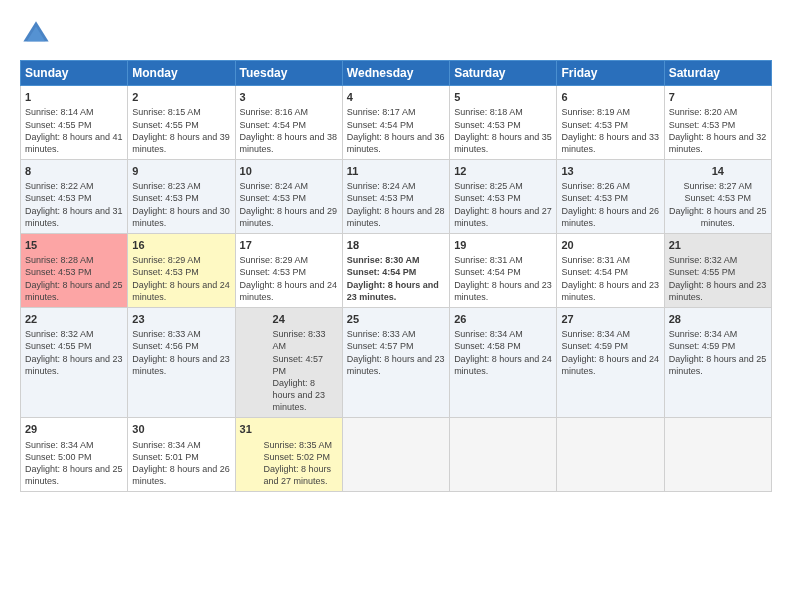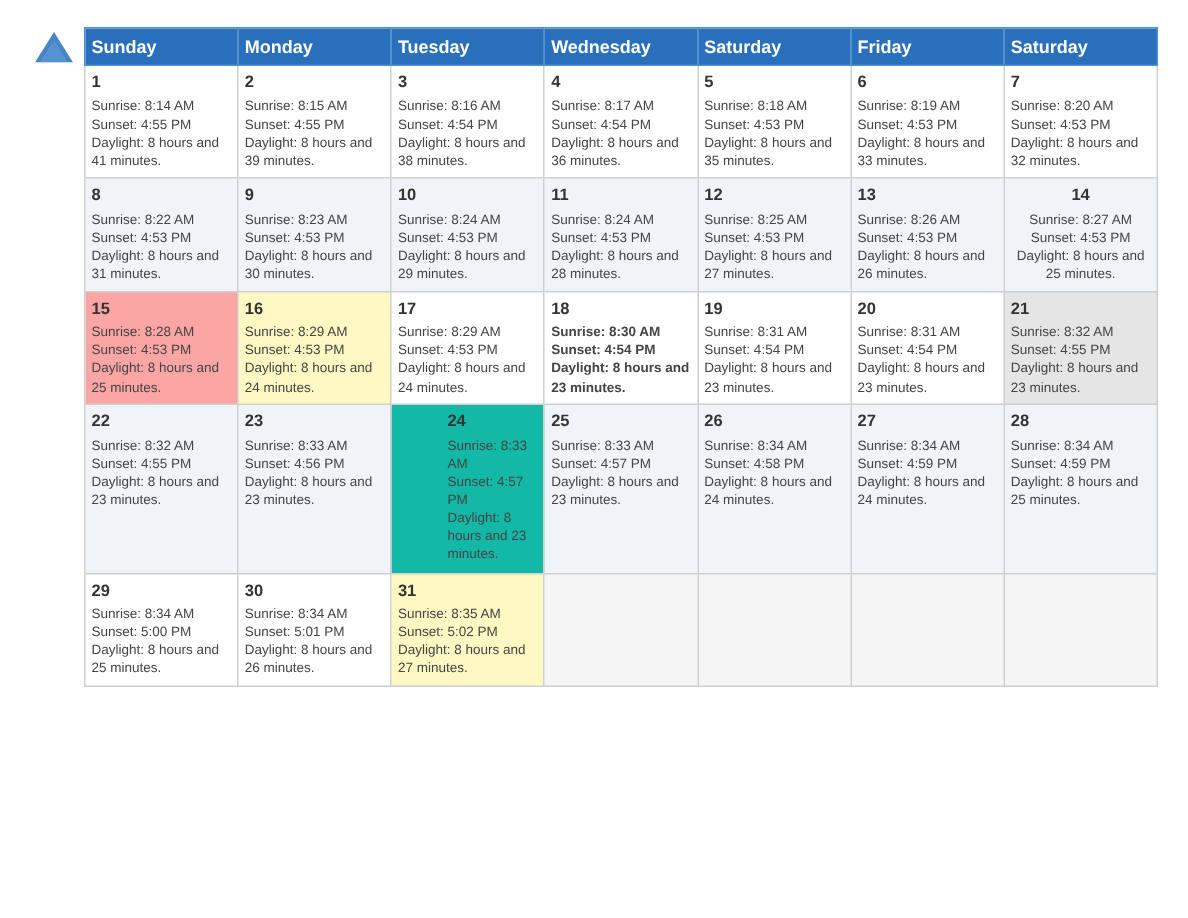--- a/index.html
+++ b/index.html
@@ -8,20 +8,21 @@
       height: 612px;
       background: #ffffff;
       font-family: Arial, sans-serif;
       overflow: hidden;
     }
     .page {
       width: 792px;
       height: 472px;
       padding: 18px 20px 14px 20px;
       display: flex;
+      flex-direction: column;
     }
     .header {
       display: flex;
       justify-content: space-between;
       align-items: flex-start;
       margin-bottom: 10px;
     }
     .logo {
       display: flex;
       align-items: center;
@@ -283,21 +284,21 @@
             <div class="day-info" style="white-space: pre-line;">Sunrise: 8:32 AM
 Sunset: 4:55 PM
 Daylight: 8 hours and 23 minutes.</div>
           </td>
           <td style="background: rgb(240, 244, 249);">
             <span class="day-num">23</span>
             <div class="day-info" style="white-space: pre-line;">Sunrise: 8:33 AM
 Sunset: 4:56 PM
 Daylight: 8 hours and 23 minutes.</div>
           </td>
-          <td style="background: #14b8a6; padding-left: 37px;">
+          <td style="background: #e5e5e5; padding-left: 37px;">
             <span class="day-num">24</span>
             <div class="day-info" style="white-space: pre-line;">Sunrise: 8:33 AM
 Sunset: 4:57 PM
 Daylight: 8 hours and 23 minutes.</div>
           </td>
           <td style="background: rgb(240, 244, 249);">
             <span class="day-num">25</span>
             <div class="day-info" style="white-space: pre-line;">Sunrise: 8:33 AM
 Sunset: 4:57 PM
 Daylight: 8 hours and 23 minutes.</div>
@@ -329,21 +330,21 @@
 Daylight: 8 hours and 25 minutes.</div>
           </td>
           <td style="background: rgb(255, 255, 255);">
             <span class="day-num">30</span>
             <div class="day-info" style="white-space: pre-line;">Sunrise: 8:34 AM
 Sunset: 5:01 PM
 Daylight: 8 hours and 26 minutes.</div>
           </td>
           <td style="background: #fef9c3;">
             <span class="day-num">31</span>
-            <div class="day-info" style="white-space: pre-line;">Sunrise: 8:35 AM
+            <div class="day-info" style="white-space: pre-line; margin-left: 24px;">Sunrise: 8:35 AM
 Sunset: 5:02 PM
 Daylight: 8 hours and 27 minutes.</div>
           </td>
           <td class="empty" style="background: rgb(245, 245, 245);"></td>
           <td class="empty" style="background: rgb(245, 245, 245);"></td>
           <td class="empty" style="background: rgb(245, 245, 245);"></td>
           <td class="empty" style="background: rgb(245, 245, 245);"></td>
         </tr>
       </tbody>
   </table>

